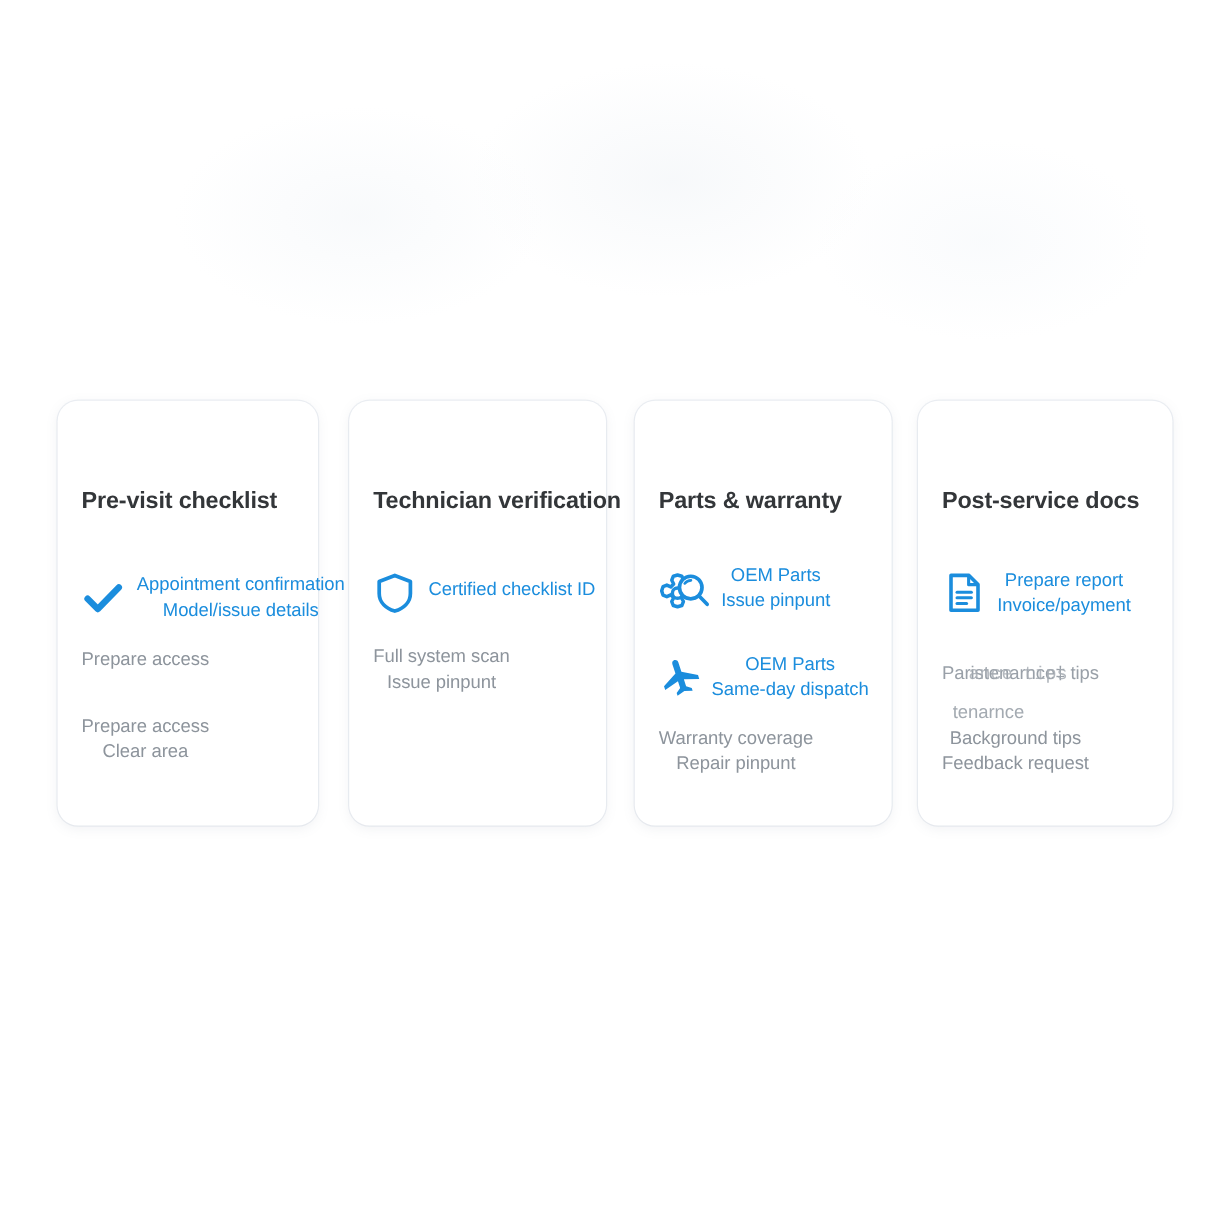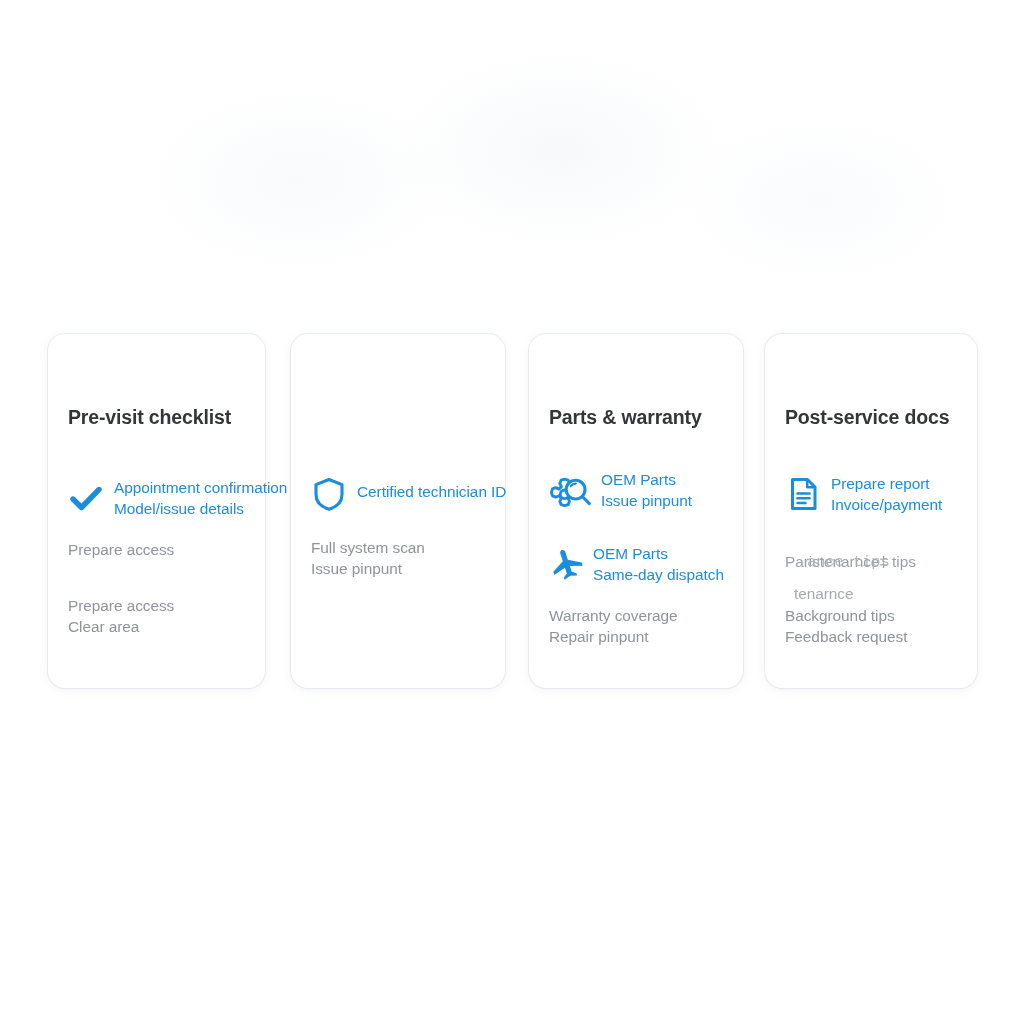--- a/index.html
+++ b/index.html
@@ -50,20 +50,21 @@
 
   
   .card-inner {
     position: absolute;
     left: 20px;
     top: 0;
     width: 240px;
     height: 100%;
     overflow: visible;
     white-space: nowrap;
+    text-align: center;
   }
 
   .card-title {
     position: absolute;
     top: 72px;
     left: 0;
     font-size: 19.5px;
     font-weight: 700;
     color: #333639;
     letter-spacing: -0.15px;
@@ -156,29 +157,30 @@
         <span class="line">Prepare access</span>
         <span class="line">Clear area</span>
       </div>
 
     </div>
   </div>
 
   <div class="card card-2">
     <div class="card-inner">
 
+      <div class="card-title">Technician verification</div>
 
       <div class="group" style="top:142px">
         <span class="group-icon">
           <svg viewBox="0 0 36 36" width="36" height="36" aria-hidden="true">
             <path d="M18 3.5 L31 8.6 V18.5 C31 26 25.2 31 18 33.2 C10.8 31 5 26 5 18.5 V8.6 Z" fill="none" stroke="#1b8ddd" stroke-width="3.1" stroke-linejoin="round"></path>
           </svg>
         </span>
         <span class="group-lines">
-          <span class="line" style="line-height:36px">Certified technician ID</span>
+          <span class="line" style="line-height:36px">Certified checklist ID</span>
         </span>
       </div>
 
       <div class="plain" style="top:204px">
         <span class="line">Full system scan</span>
         <span class="line">Issue pinpunt</span>
       </div>
 
 
     </div>

